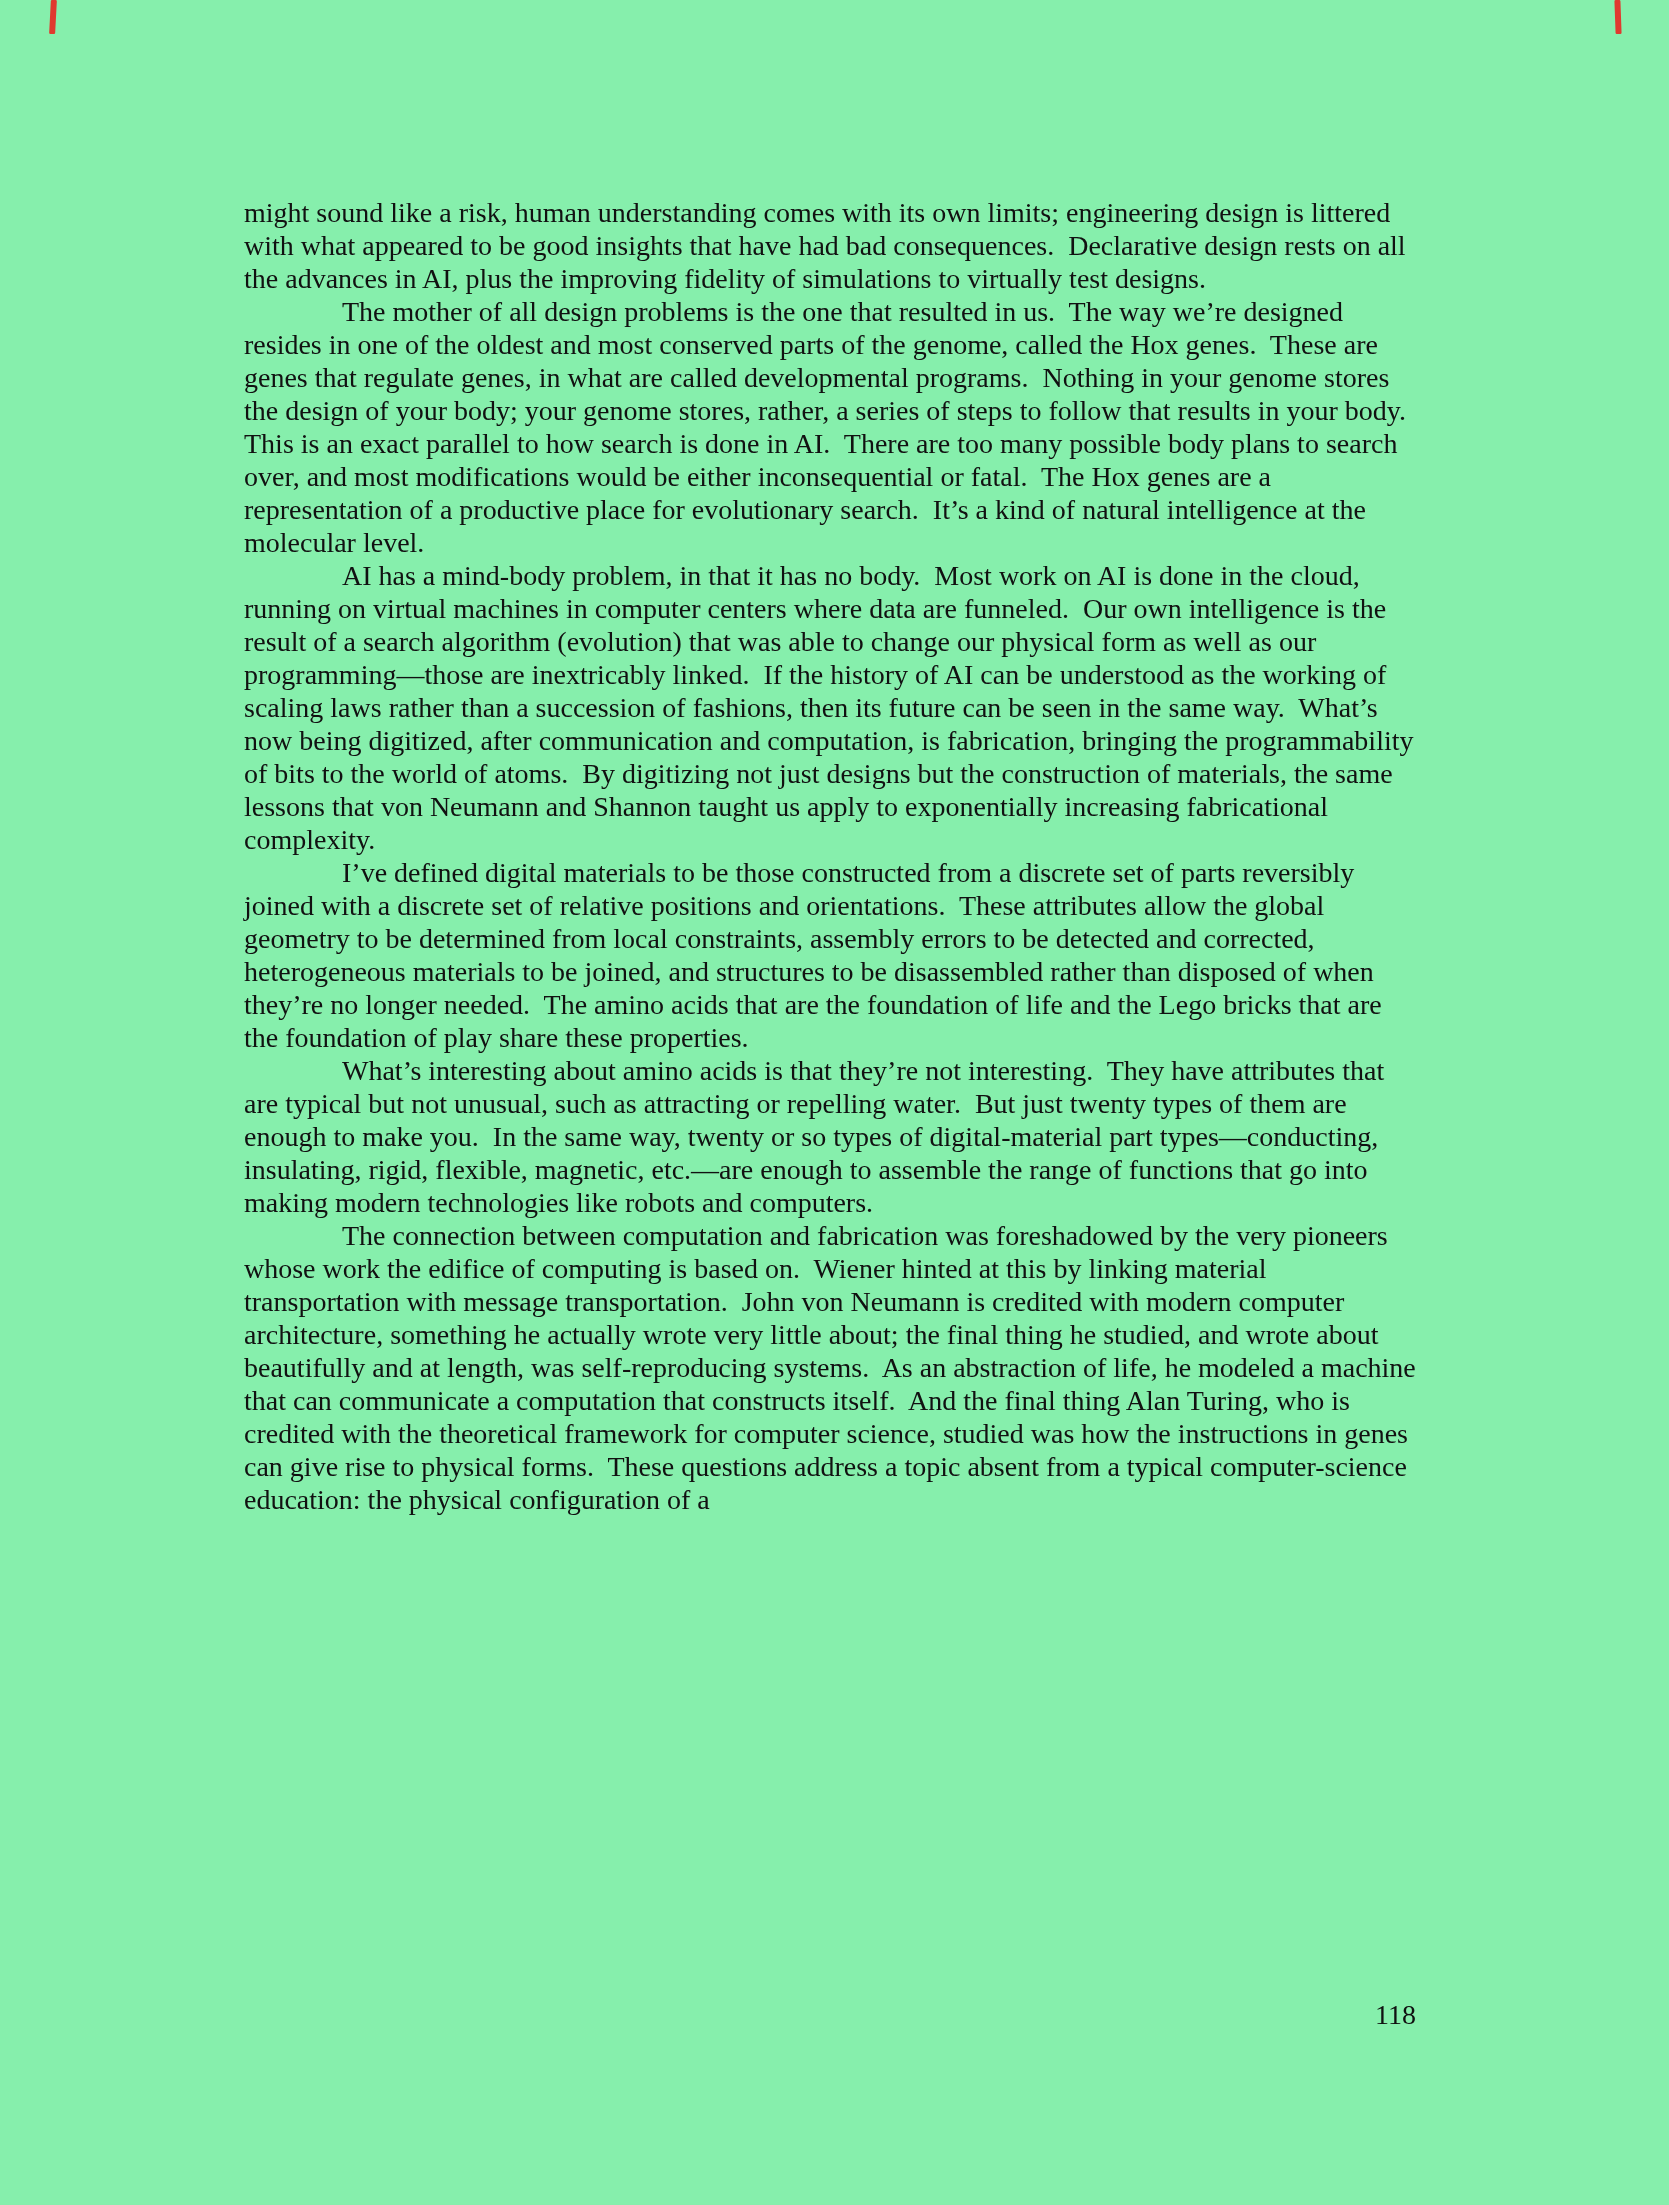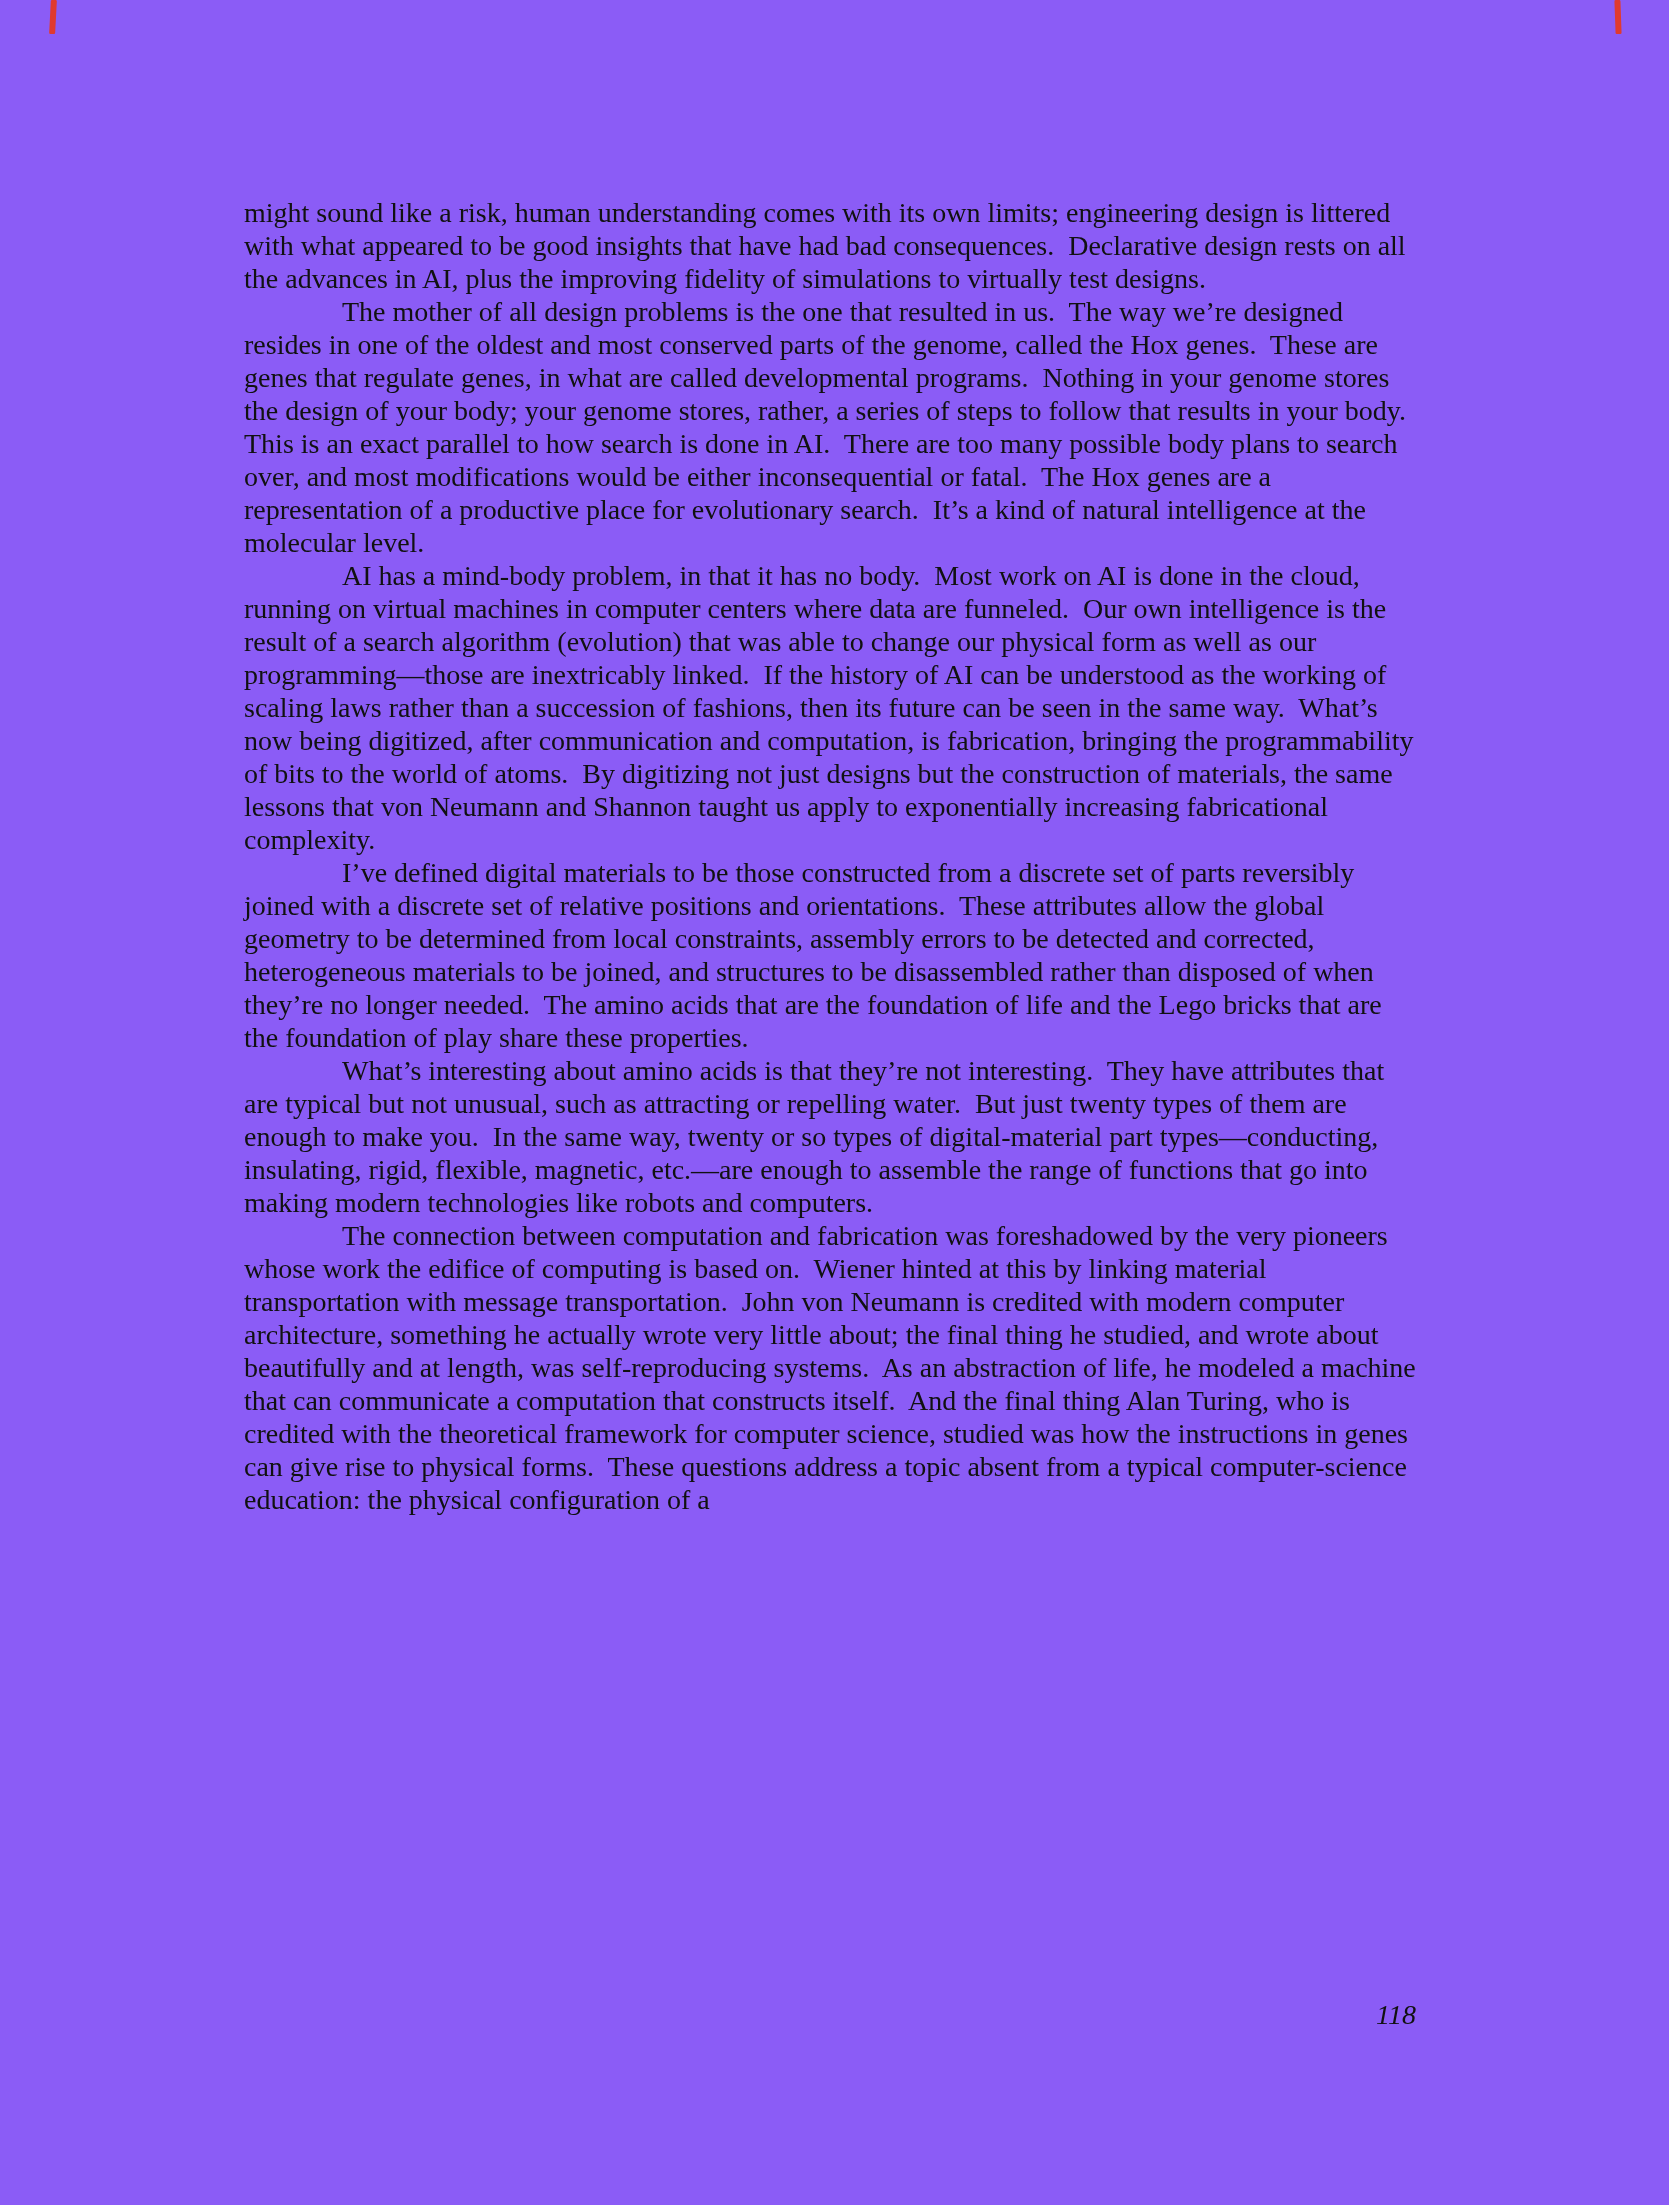--- a/index.html
+++ b/index.html
@@ -4,21 +4,21 @@
 <style>
   html, body {
     margin: 0;
     padding: 0;
     background: #ffffff;
   }
   .page {
     position: relative;
     width: 1669px;
     height: 2205px;
-    background: #8b5cf6;
+    background: #86efac;
     overflow: hidden;
     font-family: "Liberation Serif", serif;
     color: #111111;
   }
   
   .crop-mark {
     position: absolute;
     top: 0;
     width: 5.9px;
     height: 34px;
@@ -49,21 +49,20 @@
 
   .page-number {
     position: absolute;
     left: 244px;
     top: 1998px;
     width: 1172px;
     text-align: right;
     font-size: 28px;
     line-height: 33px;
     color: #111111;
-    font-style: italic;
   }
 
   .bates-stamp {
     position: absolute;
     right: 26px;
     bottom: 23.6px;
     font-family: "Liberation Sans", sans-serif;
     font-size: 31px;
     letter-spacing: 0.7px;
     color: #181818;

